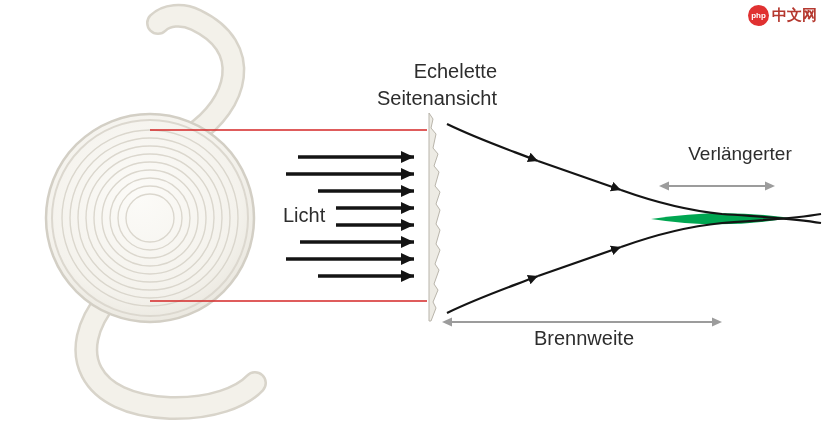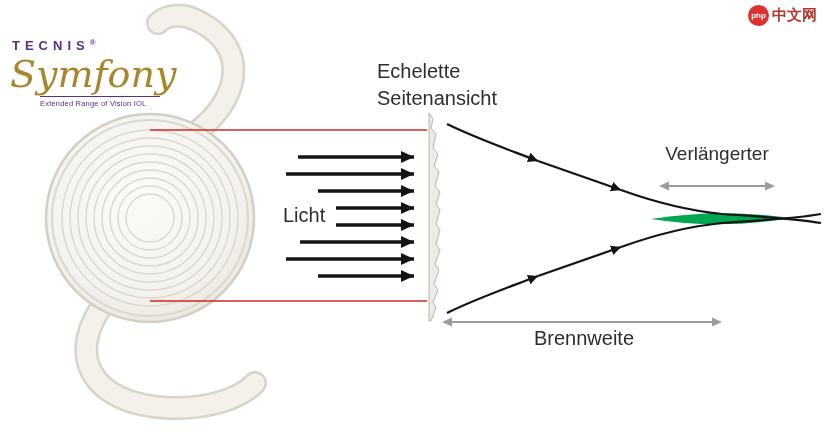--- a/index.html
+++ b/index.html
@@ -4,23 +4,23 @@
 <style>
   html,body{margin:0;padding:0;background:#ffffff;}
   .canvas{
     position:relative;width:825px;height:437px;background:#ffffff;
     overflow:hidden;font-family:"Liberation Sans",sans-serif;
   }
   .gfx{position:absolute;left:0;top:0;}
 
   
   .label{position:absolute;color:#2d2d2d;white-space:nowrap;}
-  .center{transform:translateX(-50%);text-align:left;}
+  .center{transform:translateX(-50%);text-align:right;}
   .lbl-20{font-size:20px;line-height:27px;}
-  .lbl-19{font-size:19px;line-height:26px;}
+  .lbl-19{font-size:19px;line-height:26px;margin-left:23px;}
 
   
   .brand{position:absolute;left:12px;top:38px;width:190px;}
   .brand-top{font-size:13px;font-weight:bold;letter-spacing:5px;color:#5a2d8a;}
   .brand-reg{font-size:8px;vertical-align:super;letter-spacing:0;}
   .brand-symfony{
     font-family:"DejaVu Serif",serif;font-style:italic;
     font-size:38px;line-height:42px;color:#a8862c;margin-left:-2px;
   }
   .brand-tagline{
@@ -123,25 +123,20 @@
       <polygon points="775,186 765,181.5 765,190.5"></polygon>
     </g>
 
     <g fill="#9c9c9c">
       <line x1="450" y1="322" x2="714" y2="322" stroke="#9c9c9c" stroke-width="2"></line>
       <polygon points="442,322 452,317.5 452,326.5"></polygon>
       <polygon points="722,322 712,317.5 712,326.5"></polygon>
     </g>
   </svg>
 
-  <div class="brand">
-    <div class="brand-top"><span>TECNIS</span><span class="brand-reg">®</span></div>
-    <div class="brand-symfony">Symfony</div>
-    <div class="brand-tagline">Extended Range of Vision IOL</div>
-  </div>
 
   <div class="watermark">
     <div class="php-badge">php</div>
     <div class="site-name">中文网</div>
   </div>
 
   <div class="label center lbl-20" style="left:437px;top:58px;">
     <div>Echelette</div>
     <div>Seitenansicht</div>
   </div>

